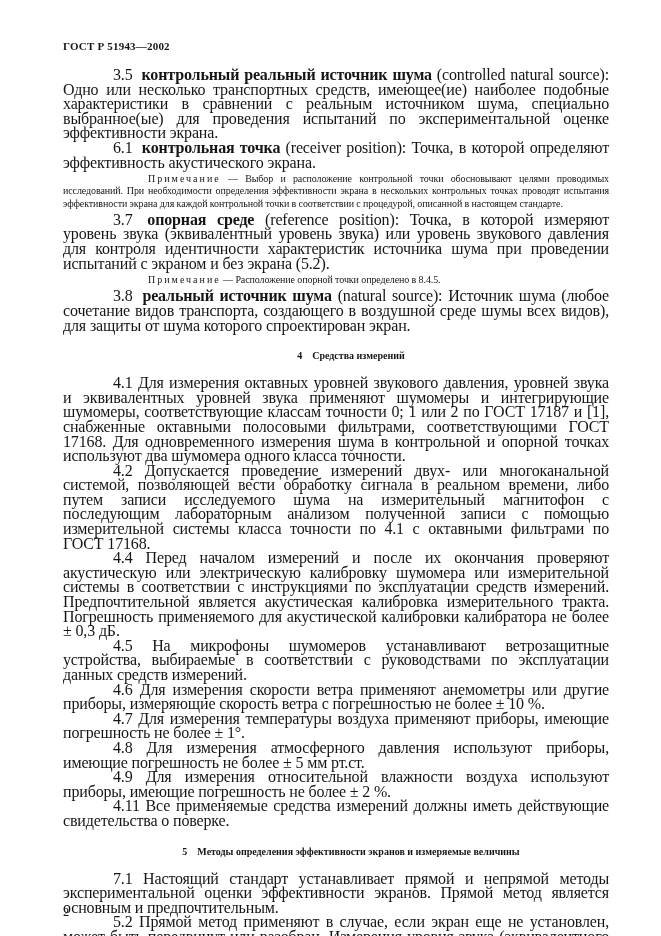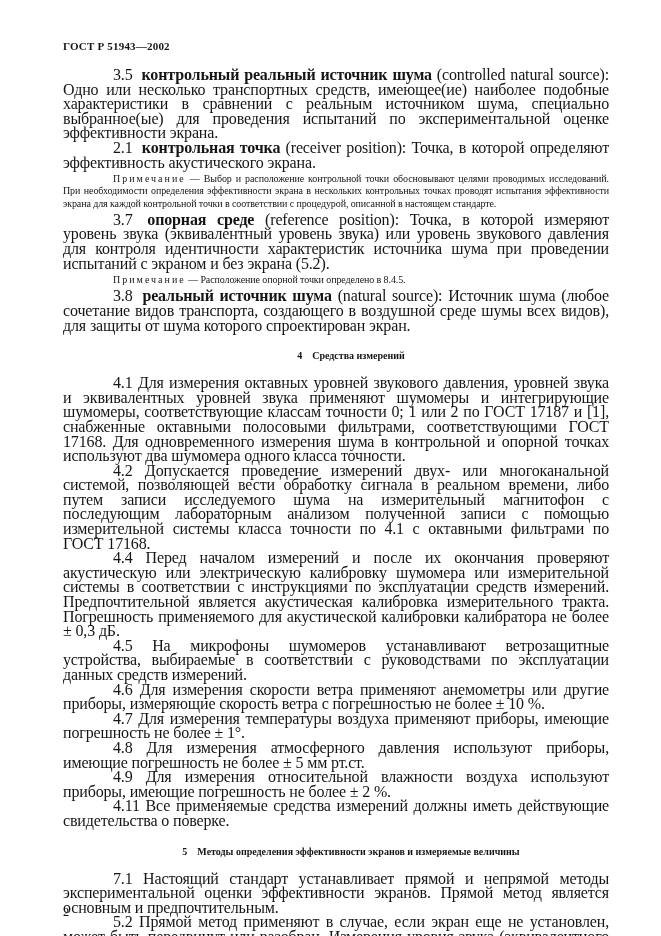--- a/index.html
+++ b/index.html
@@ -39,20 +39,21 @@
   .note {
     margin: 3px 0 3px 0;
     text-indent: 50px;
     text-align: justify;
     font-size: 10px;
     line-height: 12.2px;
     letter-spacing: -0.1px;
   }
   .note-label {
     letter-spacing: 2px;
+    margin-left: 35px;
   }
   .t-num { margin-right: 4px; }
   .t-term { }
   .sec-heading {
     font-size: 10px;
     line-height: 19px;
     font-weight: bold;
     margin: 13px 0 11px 30px;
     text-align: center;
   }
@@ -67,21 +68,21 @@
 </head>
 <body>
 
 <div class="page">
   <div class="content">
 
     <div class="doc-header">ГОСТ Р 51943—2002</div>
 
     <p class="para"><span class="t-num">3.5</span> <b class="t-term">контрольный реальный источник шума</b><span> (controlled natural source): Одно или несколько транспортных средств, имеющее(ие) наиболее подобные характеристики в сравнении с реальным источником шума, специально выбранное(ые) для проведения испытаний по экспериментальной оценке эффективности экрана.</span></p>
 
-    <p class="para"><span class="t-num">2.1</span> <b class="t-term">контрольная точка</b><span> (receiver position): Точка, в которой определяют эффективность акустического экрана.</span></p>
+    <p class="para"><span class="t-num">6.1</span> <b class="t-term">контрольная точка</b><span> (receiver position): Точка, в которой определяют эффективность акустического экрана.</span></p>
 
     <p class="note"><span class="note-label">Примечание</span><span> — Выбор и расположение контрольной точки обосновывают целями проводимых исследований. При необходимости определения эффективности экрана в нескольких контрольных точках проводят испытания эффективности экрана для каждой контрольной точки в соответствии с процедурой, описанной в настоящем стандарте.</span></p>
 
     <p class="para"><span class="t-num">3.7</span> <b class="t-term">опорная среде</b><span> (reference position): Точка, в которой измеряют уровень звука (эквивалентный уровень звука) или уровень звукового давления для контроля идентичности характеристик источника шума при проведении испытаний с экраном и без экрана (5.2).</span></p>
 
     <p class="note"><span class="note-label">Примечание</span><span> — Расположение опорной точки определено в 8.4.5.</span></p>
 
     <p class="para"><span class="t-num">3.8</span> <b class="t-term">реальный источник шума</b><span> (natural source): Источник шума (любое сочетание видов транспорта, создающего в воздушной среде шумы всех видов), для защиты от шума которого спроектирован экран.</span></p>
 
     <h2 class="sec-heading"><span class="h-num">4</span><span>Средства измерений</span></h2>

